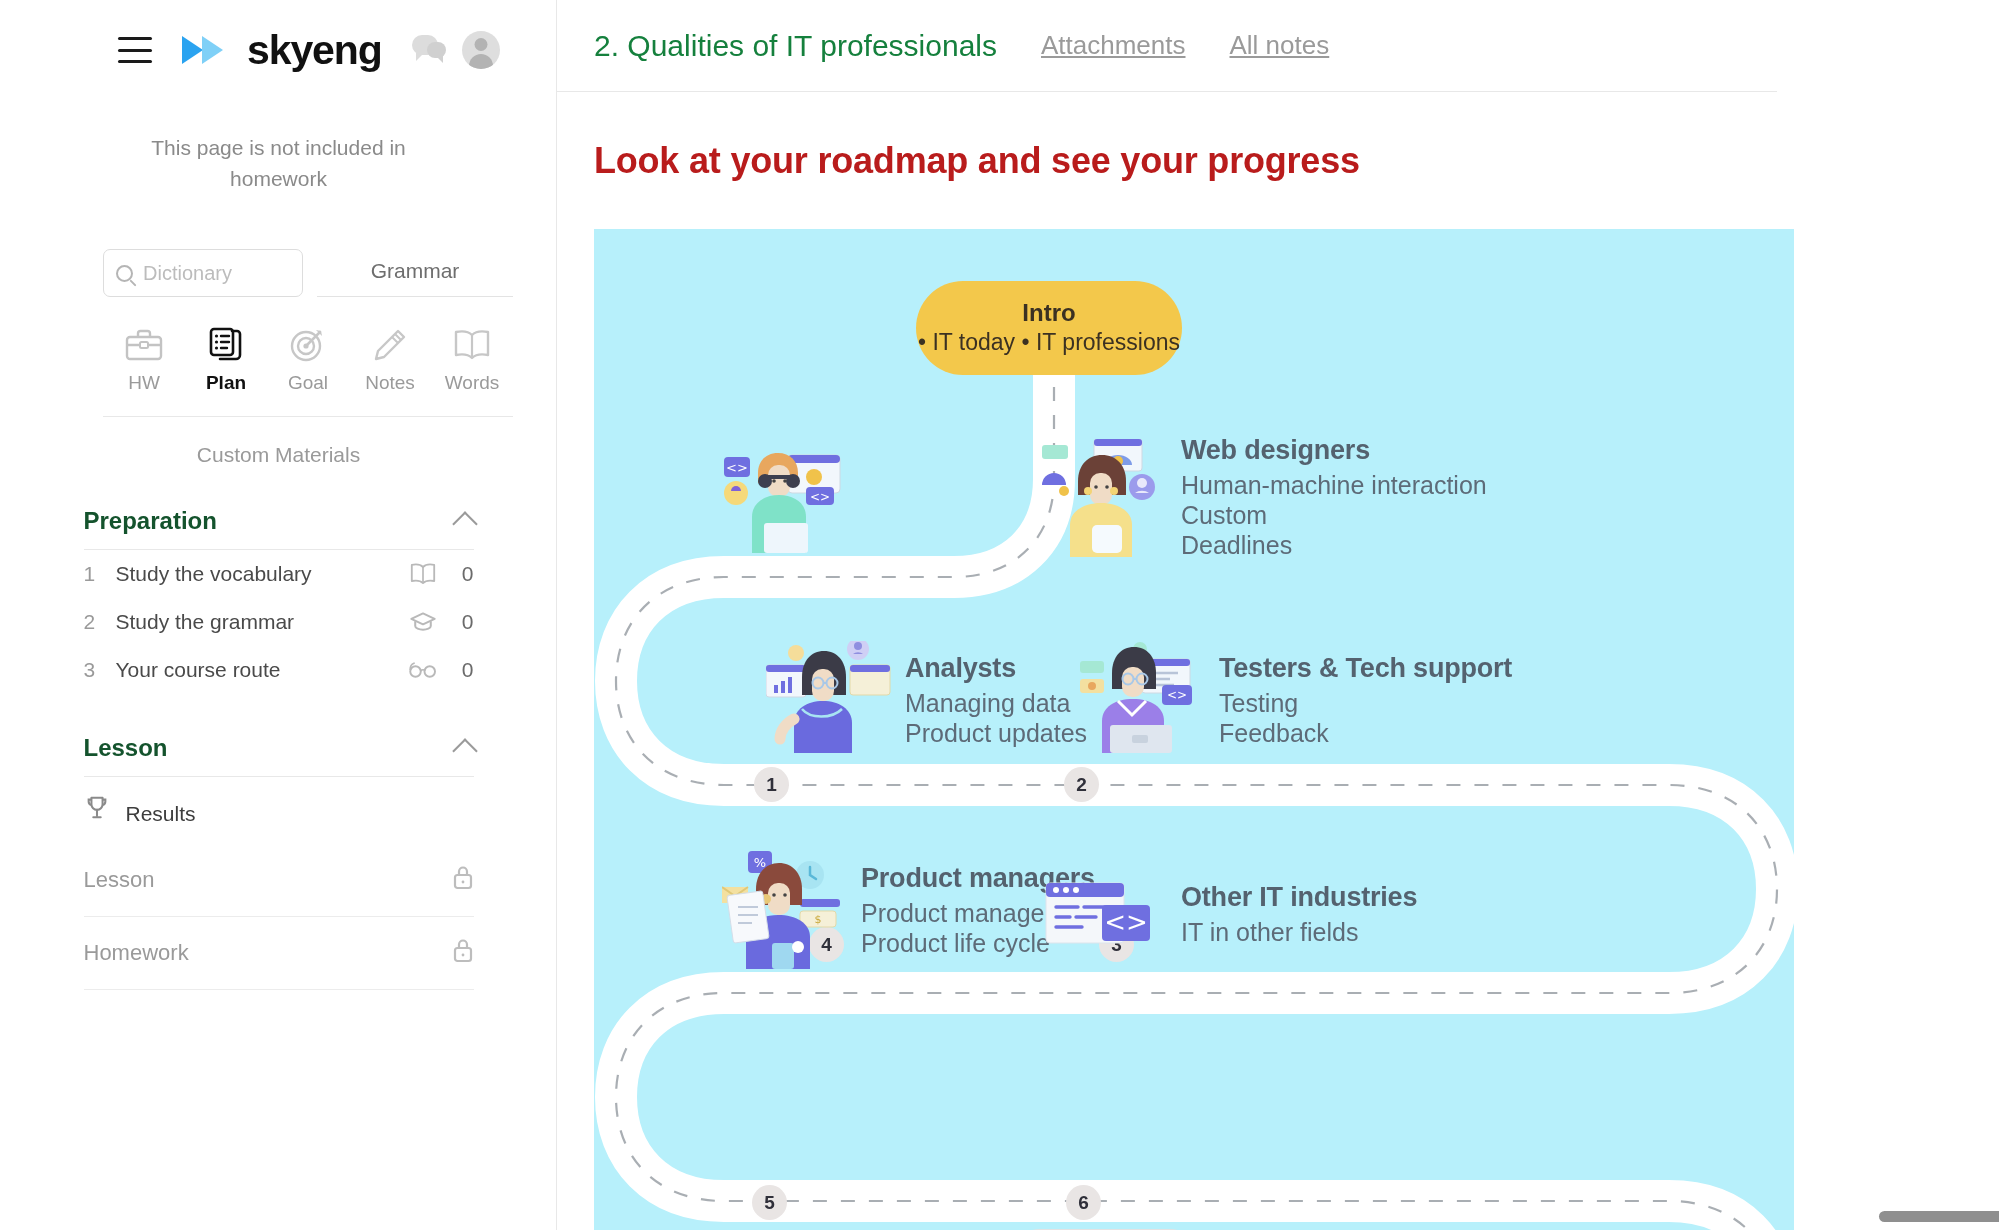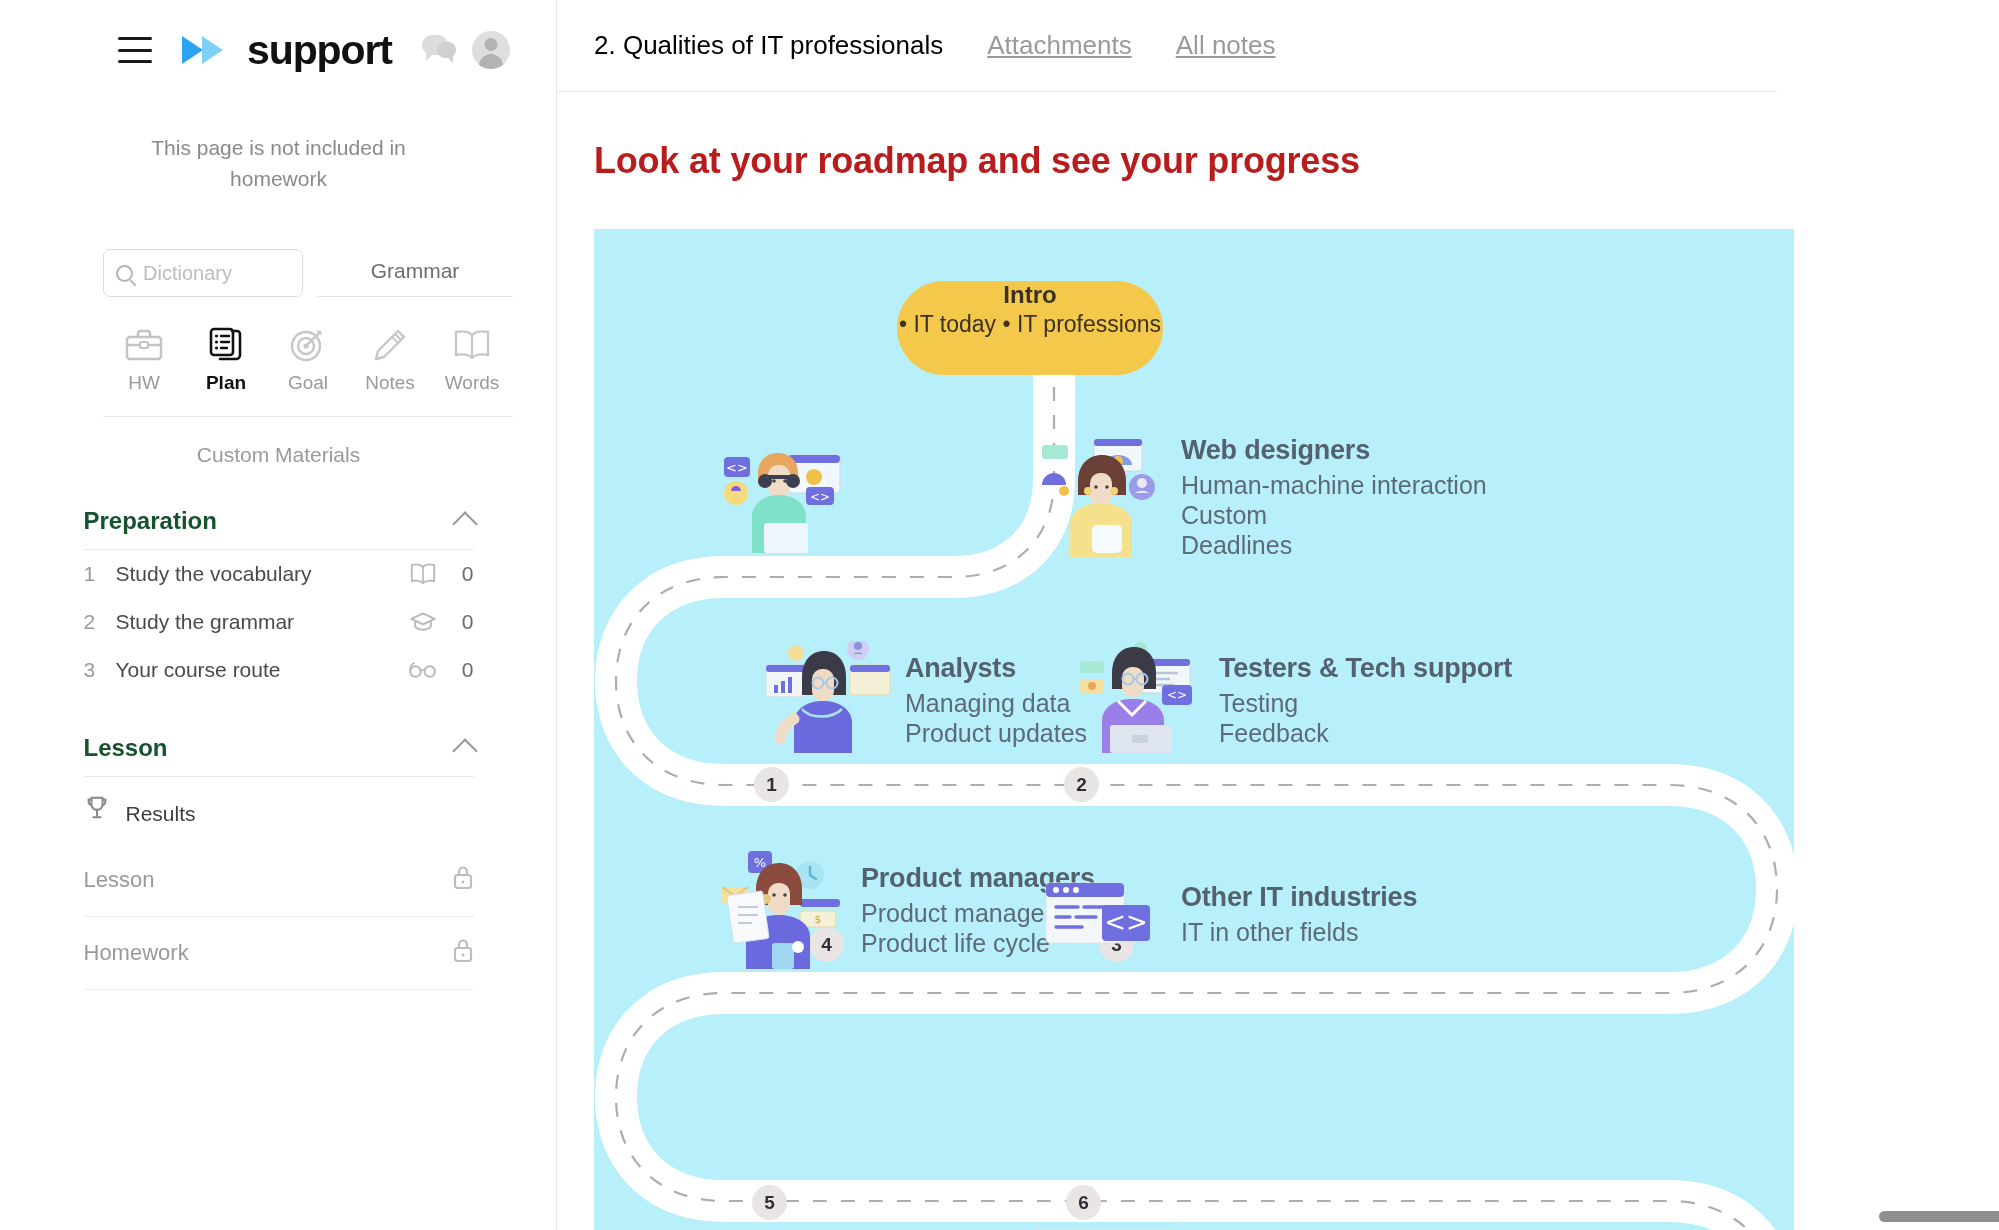--- a/index.html
+++ b/index.html
@@ -125,21 +125,21 @@
     display:flex; align-items:center; justify-content: space-between; font-size: 22px; color:#9a9a9a;
     padding: 20px 0; border-bottom: 1px solid #ececec;
   }
 
   
   .main { flex: 1; position: relative; height: 1230px; background:#fff; overflow: hidden;}
   .topbar {
     height: 92px; display:flex; align-items:center; gap: 44px;
     padding-left: 37px; border-bottom: 1px solid #e8e8e8; width: 1220px;
   }
-  .tab-title { font-size: 26px; color:#000000; cursor:pointer; }
+  .tab-title { font-size: 30px; color:#15803d; cursor:pointer; }
   .tab-link { font-size: 26px; color:#9a9a9a; cursor:pointer;text-decoration:underline; }
 
   .page-title {
     font-size: 36px; font-weight: 700; color:#b91c1c; margin: 48px 0 0 37px; letter-spacing: -0.2px;
   }
 
   .roadmap-wrap {
     position: relative; margin: 47px 0 0 37px; width: 1200px; height: 1050px; overflow: hidden;
   }
   .roadmap-canvas {
@@ -149,23 +149,23 @@
 
   .node {
     position: absolute; display:flex; align-items:center; gap: 14px;
   }
   .node .txt h4 {
     margin: 0 0 4px 0; font-size: 27px; font-weight: 700; color:#54626f; letter-spacing:-0.2px;
   }
   .node .txt p { margin: 0; font-size: 25px; color:#5d6b78; line-height: 30px; }
 
   .intro-pill {
-    position:absolute; left: 303px; top: 52px; width: 266px; height: 94px;
+    position:absolute; left: 322px; top: 52px; width: 266px; height: 94px;
     background: #f3c84b; border-radius: 47px; display:flex; flex-direction:column;
-    align-items:center; justify-content:flex-start; color:#3b3122;
+    align-items:center; justify-content:center; color:#3b3122;
   }
   .intro-pill .t { font-size: 24px; font-weight: 700; line-height: 28px; }
   .intro-pill .s { font-size: 23px; line-height: 30px; }
 
   .numcircle {
     position:absolute; width: 35px; height: 35px; border-radius: 50%;
     background: #e9e5e4; color:#30303a; font-size: 19px; font-weight: 700;
     display:flex; align-items:center; justify-content:center;
   }
 
@@ -197,21 +197,21 @@
       <div class="hamburger">
         <span></span>
           <span></span>
           <span></span>
       </div>
       <div class="logo-wrap">
         <div class="logo-mark">
           <div class="tri tri-a"></div>
           <div class="tri tri-b"></div>
         </div>
-        <div class="logo-text">support</div>
+        <div class="logo-text">skyeng</div>
       </div>
       <div class="hdr-icons">
         <div class="chat-icon">
           <div class="b1"></div>
             <div class="b2"></div>
         </div>
         <div class="avatar"></div>
       </div>
     </div>
 

